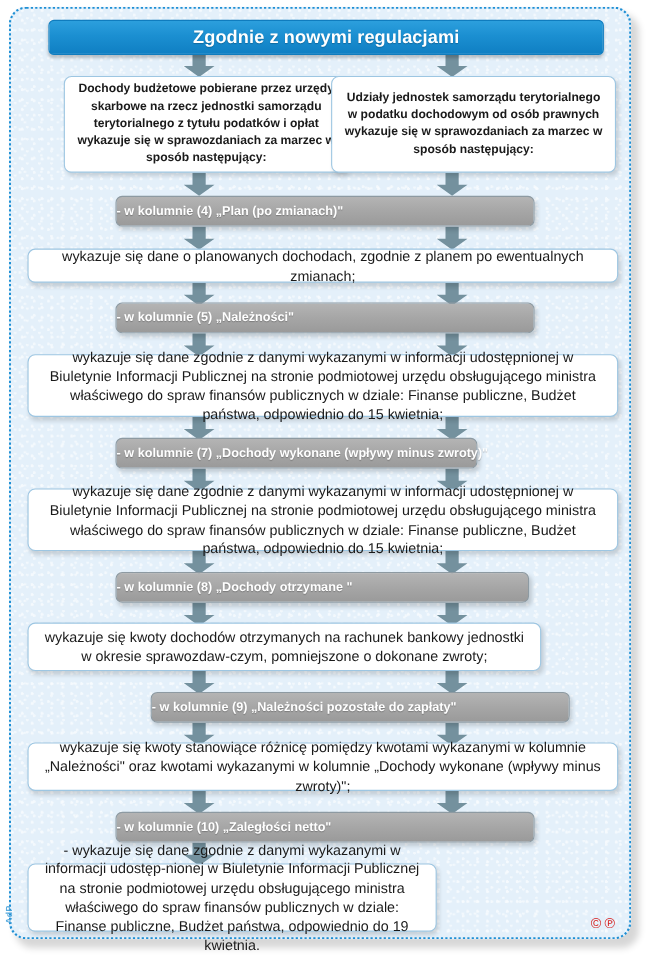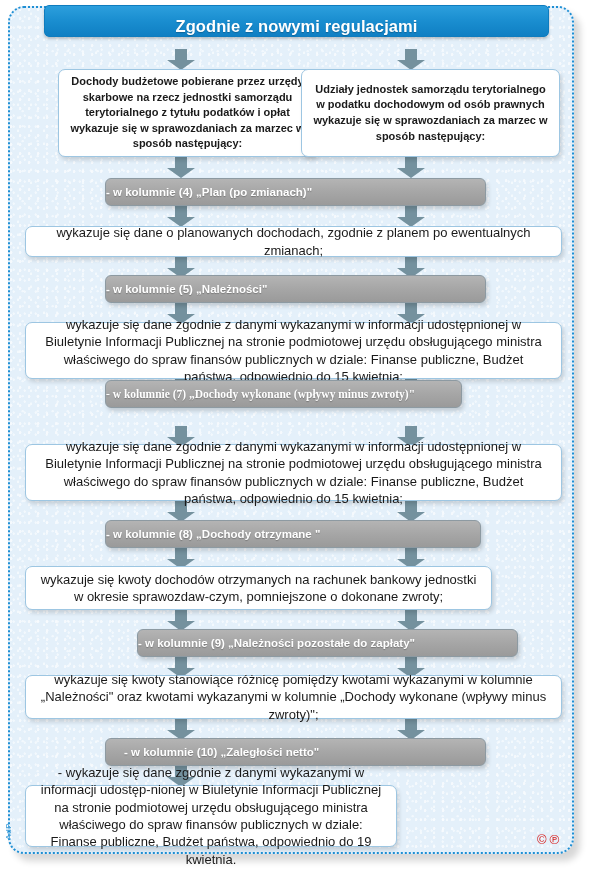--- a/index.html
+++ b/index.html
@@ -49,29 +49,29 @@
       radial-gradient(circle at 84% 88%, rgba(255,255,255,0.7) 0 1px, rgba(255,255,255,0) 1.4px);
     background-size: 9px 9px, 13px 13px, 11px 11px, 15px 15px;
     opacity: .75;
   }
 
   .layer { position: absolute; z-index: 3; }
 
   
   #title-banner {
     left: 44px;
-    top: 5px;
+    top: 18px;
     width: 503px;
     height: 30px;
     border-radius: 5px;
     background: linear-gradient(180deg, #2c9fdd 0%, #1b8fd1 45%, #0f7fc3 100%);
     border: 1px solid #0f7cbe;
     box-shadow: 0 2px 3px rgba(0,0,0,0.22);
     display: flex;
-    align-items: flex-end;
+    align-items: center;
     justify-content: center;
   }
   #title-banner .ttxt {
     color: #ffffff;
     font-size: 16.5px;
     font-weight: bold;
     letter-spacing: .1px;
     text-shadow: 0 1px 1px rgba(0,0,0,0.22);
   }
 
@@ -241,21 +241,21 @@
   <div class="arrow" style="left:166px; top:379px;">
     <svg width="30" height="22" viewBox="0 0 30 22">
         <path d="M9 0 H21 V11 H29 L15 21 L1 11 H9 Z" fill="#74919e"></path>
       </svg>
   </div>
   <div class="arrow" style="left:396px; top:379px;">
     <svg width="30" height="22" viewBox="0 0 30 22">
         <path d="M9 0 H21 V11 H29 L15 21 L1 11 H9 Z" fill="#74919e"></path>
       </svg>
   </div>
-  <div class="gbar layer" style="left:105px; top:380px; width:357px;font-family:Liberation Serif, serif;">
+  <div class="gbar layer" style="left:105px; top:398px; width:329px;">
     <span class="gtxt">- w kolumnie (7) „Dochody wykonane (wpływy minus zwroty)"</span>
   </div>
   <div class="arrow" style="left:166px; top:426px;">
     <svg width="30" height="22" viewBox="0 0 30 22">
         <path d="M9 0 H21 V11 H29 L15 21 L1 11 H9 Z" fill="#74919e"></path>
       </svg>
   </div>
   <div class="arrow" style="left:396px; top:426px;">
     <svg width="30" height="22" viewBox="0 0 30 22">
         <path d="M9 0 H21 V11 H29 L15 21 L1 11 H9 Z" fill="#74919e"></path>
@@ -322,21 +322,21 @@
   <div class="arrow" style="left:166px; top:719px;">
     <svg width="30" height="22" viewBox="0 0 30 22">
         <path d="M9 0 H21 V11 H29 L15 21 L1 11 H9 Z" fill="#74919e"></path>
       </svg>
   </div>
   <div class="arrow" style="left:396px; top:719px;">
     <svg width="30" height="22" viewBox="0 0 30 22">
         <path d="M9 0 H21 V11 H29 L15 21 L1 11 H9 Z" fill="#74919e"></path>
       </svg>
   </div>
-  <div class="gbar layer" style="left:105px; top:738px; width:381px;padding-left:18px;">
+  <div class="gbar layer" style="left:105px; top:738px; width:381px;">
     <span class="gtxt">- w kolumnie (10) „Zaległości netto"</span>
   </div>
   <div class="arrow" style="left:166px; top:766px;">
     <svg width="30" height="22" viewBox="0 0 30 22">
         <path d="M9 0 H21 V11 H29 L15 21 L1 11 H9 Z" fill="#74919e"></path>
       </svg>
   </div>
   <div class="wbox box-body layer" style="left:25px; top:785px; width:372px; height:62px;">
     <span class="btxt">- wykazuje się dane zgodnie z danymi wykazanymi w informacji udostęp-nionej w Biuletynie Informacji Publicznej na stronie podmiotowej urzędu obsługującego ministra właściwego do spraw finansów publicznych w dziale: Finanse publiczne, Budżet państwa, odpowiednio do 19 kwietnia.</span>
   </div>

